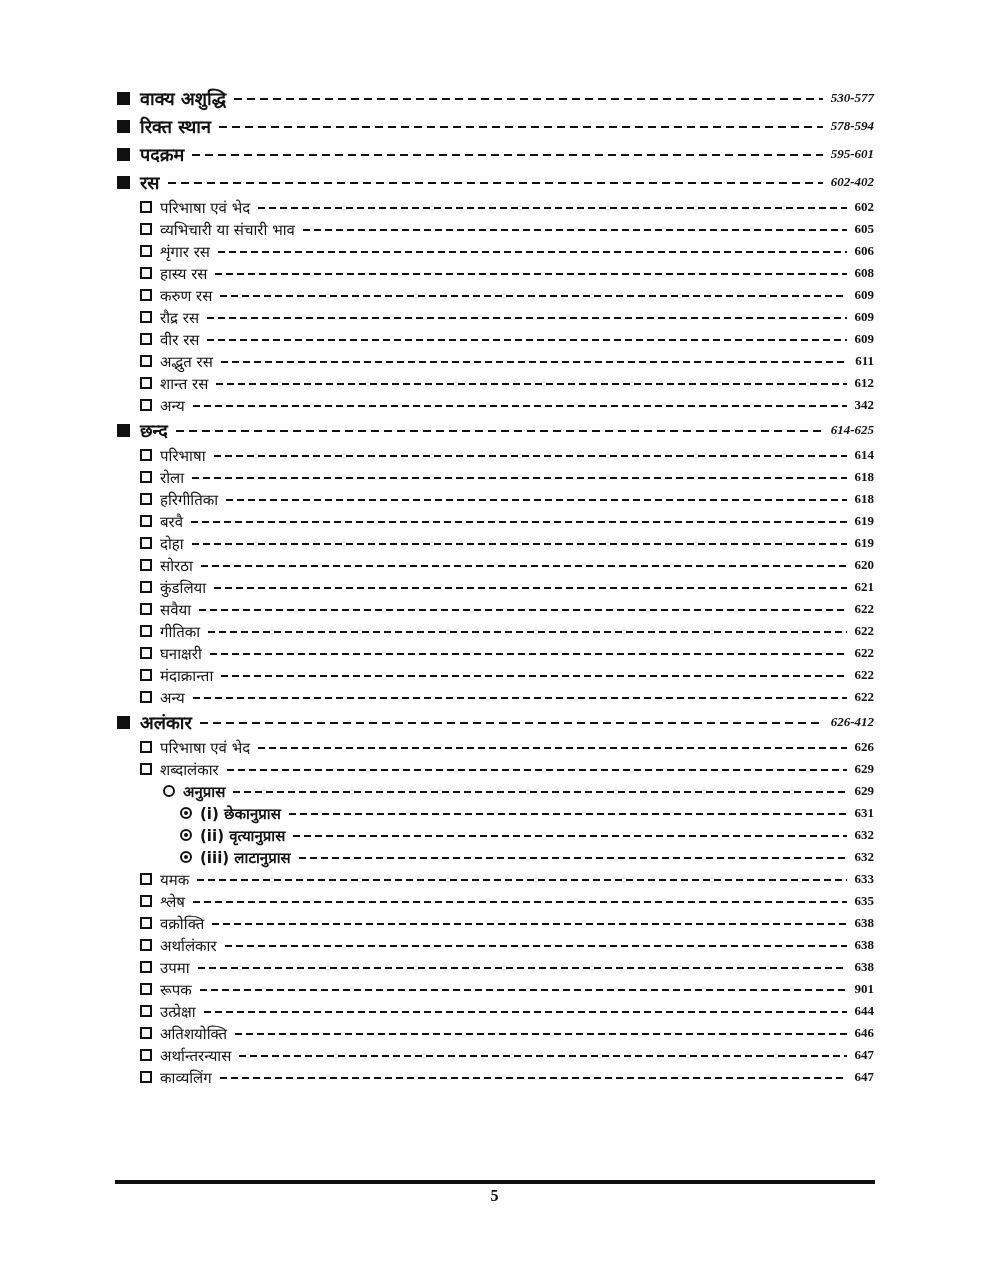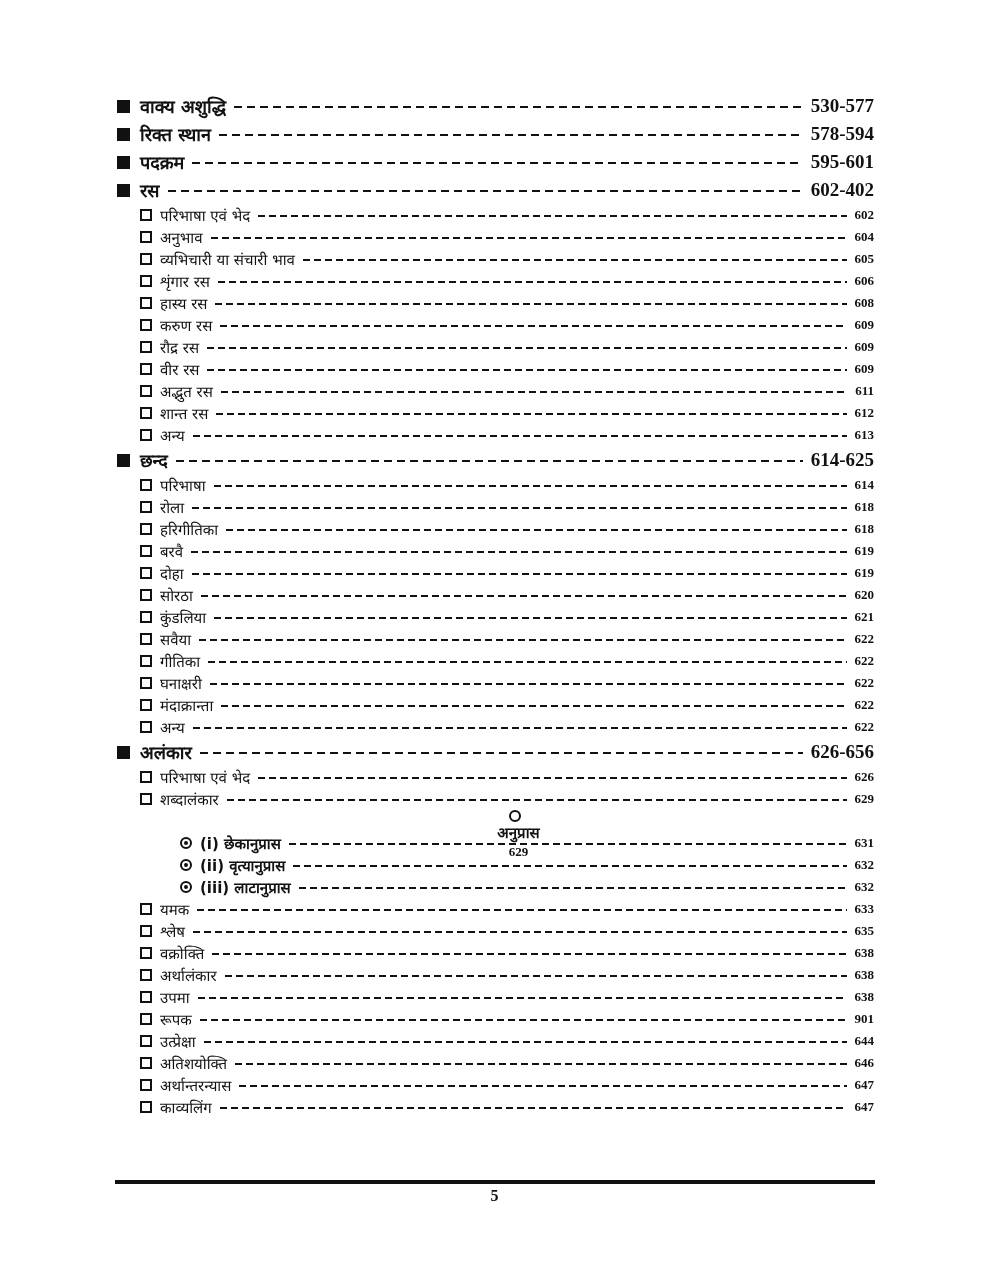--- a/index.html
+++ b/index.html
@@ -8,27 +8,27 @@
     width: 989px;
     height: 1280px;
     background: #ffffff;
     font-family: "DejaVu Sans", sans-serif;
     color: #111111;
     overflow: hidden;
   }
   .toc {
     position: absolute;
     left: 117px;
-    top: 92px;
+    top: 84px;
     width: 757px;
   }
   .row { display: flex; align-items: center; }
   .row.l0 { height: 28px; font-weight: bold; font-size: 18px; }
   .row.l1 { height: 22px; font-size: 15px; padding-left: 23px; }
-  .row.l2 { height: 22px; font-size: 15px; font-weight: bold; padding-left: 46px; flex-direction: column; }
+  .row.l2 { height: 22px; font-size: 15px; font-weight: bold; padding-left: 46px; }
   .row.l3 { height: 22px; font-size: 15px; font-weight: bold; padding-left: 63px; }
 
   .bullet { flex: 0 0 auto; display: inline-block; box-sizing: border-box; }
   .b0 { width: 13px; height: 13px; background: #111; margin-right: 10px; }
   .b1 { width: 12px; height: 12px; border: 2.5px solid #111; margin-right: 8px; }
   .b2 { width: 12px; height: 12px; border: 2.5px solid #111; border-radius: 50%; margin-right: 8px; }
   .b3 { width: 12px; height: 12px; border: 2px solid #111; border-radius: 50%; margin-right: 8px;
         position: relative; }
   .b3 .dot { position: absolute; left: 50%; top: 50%; width: 4px; height: 4px;
              margin: -2px 0 0 -2px; background: #111; border-radius: 50%; }
@@ -46,21 +46,21 @@
     background: repeating-linear-gradient(90deg, #111 0 8px, transparent 8px 13px);
   }
 
   .page-num {
     flex: 0 0 auto;
     font-family: "Liberation Serif", serif;
     font-weight: bold;
     font-size: 13px;
     white-space: nowrap;
   }
-  .row.l0 .page-num { font-size: 19px; }
+  .row.l0 .page-num { font-size: 13px; font-style: italic; }
 
   .footer-rule {
     position: absolute;
     left: 115px;
     top: 1180px;
     width: 760px;
     height: 4px;
     background: #111;
   }
   .folio {
@@ -104,26 +104,20 @@
         <span class="page-num">602-402</span>
       </div>
       <div class="row l1">
         <span class="bullet b1"></span>
         <span class="label">परिभाषा एवं भेद</span>
         <span class="leader"></span>
         <span class="page-num">602</span>
       </div>
       <div class="row l1">
         <span class="bullet b1"></span>
-        <span class="label">अनुभाव</span>
-        <span class="leader"></span>
-        <span class="page-num">604</span>
-      </div>
-      <div class="row l1">
-        <span class="bullet b1"></span>
         <span class="label">व्यभिचारी या संचारी भाव</span>
         <span class="leader"></span>
         <span class="page-num">605</span>
       </div>
       <div class="row l1">
         <span class="bullet b1"></span>
         <span class="label">शृंगार रस</span>
         <span class="leader"></span>
         <span class="page-num">606</span>
       </div>
@@ -160,21 +154,21 @@
       <div class="row l1">
         <span class="bullet b1"></span>
         <span class="label">शान्त रस</span>
         <span class="leader"></span>
         <span class="page-num">612</span>
       </div>
       <div class="row l1">
         <span class="bullet b1"></span>
         <span class="label">अन्य</span>
         <span class="leader"></span>
-        <span class="page-num">613</span>
+        <span class="page-num">342</span>
       </div>
       <div class="row l0">
         <span class="bullet b0"></span>
         <span class="label">छन्द</span>
         <span class="leader"></span>
         <span class="page-num">614-625</span>
       </div>
       <div class="row l1">
         <span class="bullet b1"></span>
         <span class="label">परिभाषा</span>
@@ -244,21 +238,21 @@
       <div class="row l1">
         <span class="bullet b1"></span>
         <span class="label">अन्य</span>
         <span class="leader"></span>
         <span class="page-num">622</span>
       </div>
       <div class="row l0">
         <span class="bullet b0"></span>
         <span class="label">अलंकार</span>
         <span class="leader"></span>
-        <span class="page-num">626-656</span>
+        <span class="page-num">626-412</span>
       </div>
       <div class="row l1">
         <span class="bullet b1"></span>
         <span class="label">परिभाषा एवं भेद</span>
         <span class="leader"></span>
         <span class="page-num">626</span>
       </div>
       <div class="row l1">
         <span class="bullet b1"></span>
         <span class="label">शब्दालंकार</span>

